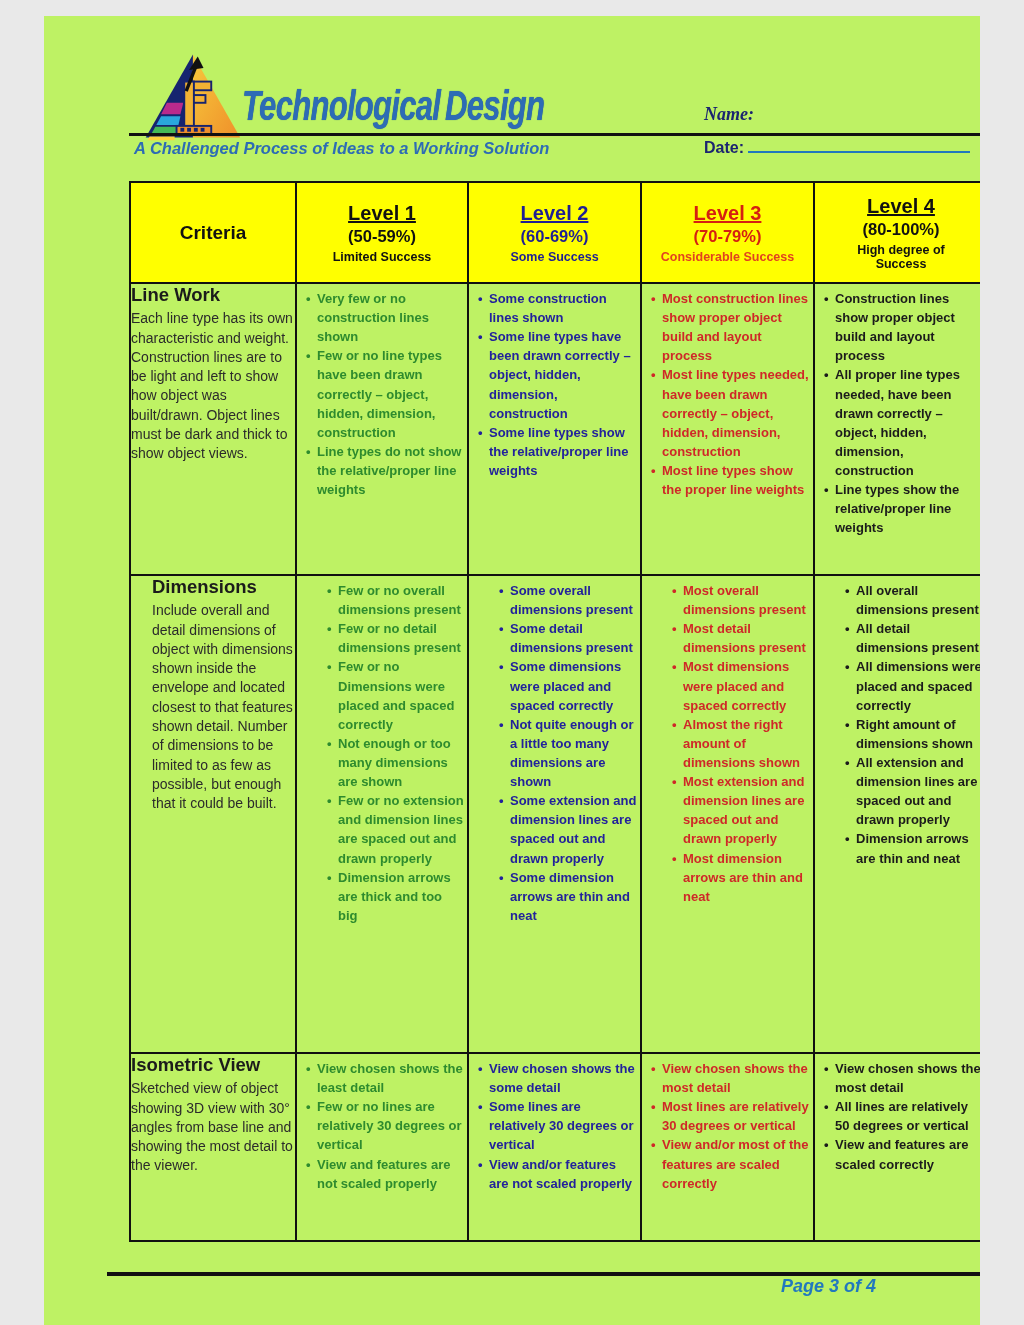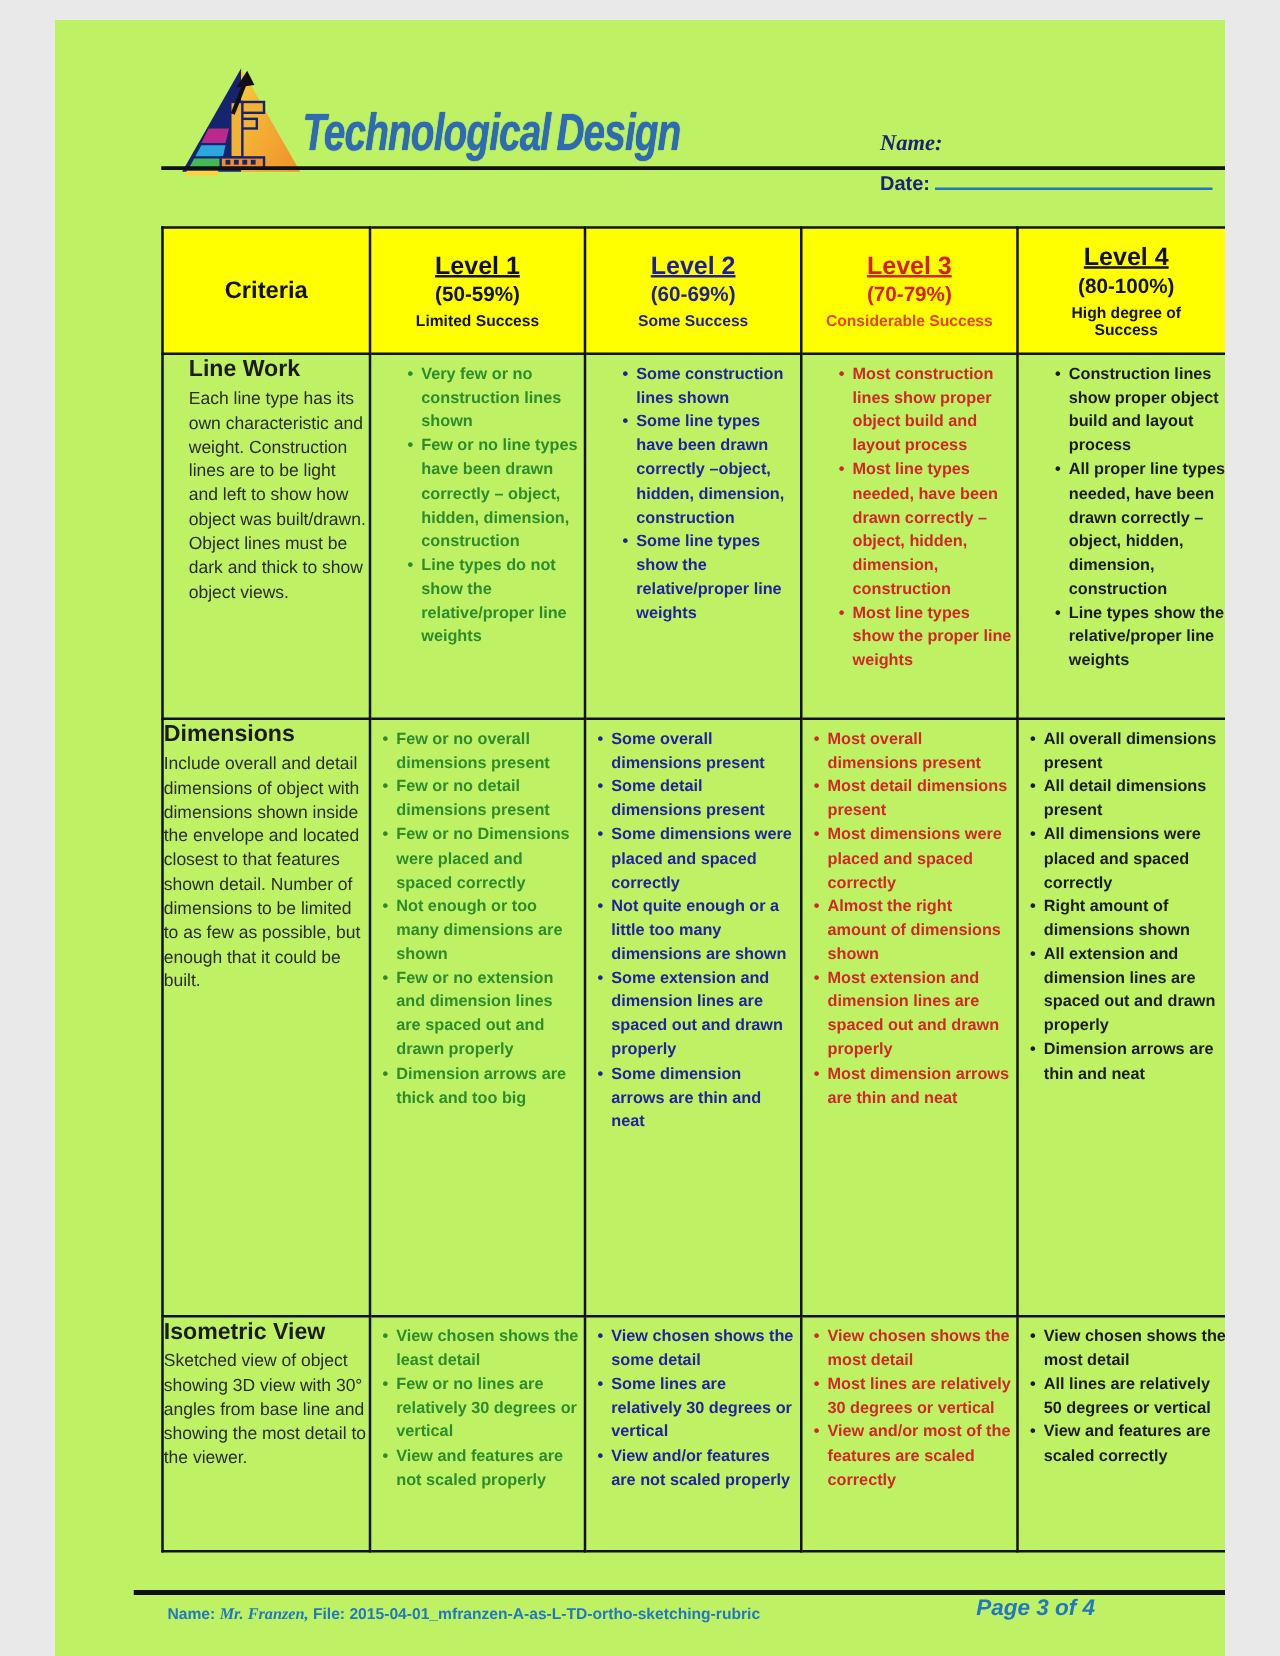--- a/index.html
+++ b/index.html
@@ -41,22 +41,22 @@
   .crit-title{font-size:18.5px;font-weight:bold;color:#1b1b1b;margin-bottom:3px;line-height:1.2;}
   .crit-desc{font-size:14px;color:#2b2b2b;line-height:1.38;}
 
   .cell ul{list-style:none;margin:0;padding:5px 3px 4px 8px;}
   .cell li{position:relative;padding-left:12px;font-size:13px;font-weight:bold;line-height:1.47;}
   .cell li::before{content:"\2022";position:absolute;left:1px;}
   .cell.lv1 li{color:var(--c-level1,#2e8b2e);}
   .cell.lv2 li{color:var(--c-level2,#22229b);}
   .cell.lv3 li{color:var(--c-level3,#cf2828);}
   .cell.lv4 li{color:var(--c-level4,#1b1b1b);}
-  .row-linework td{height:290px;padding-left:20px;}
-  .row-dimensions td{height:476px;}
+  .row-linework td{height:290px;}
+  .row-dimensions td{height:476px;padding-left:21px;}
   .row-isometric td{height:186px;border-radius:31px;}
 
   
   .bottom-rule{position:absolute;left:63px;top:1256px;width:895px;height:4px;background:#111;}
   .footer-text{position:absolute;left:90px;top:1267px;font-size:12.5px;color:var(--c-footer_blue,#2178be);
     font-weight:bold;}
   .footer-text .it{font-style:italic;font-family:"Liberation Serif","DejaVu Serif",serif;font-size:13px;}
   .page-num{position:absolute;right:104px;top:1260px;font-size:18px;font-weight:bold;font-style:italic;
     color:var(--c-footer_blue,#2178be);}
 </style>
@@ -95,20 +95,21 @@
   <div class="doc-title">
     <span class="squeeze">Technological Design</span>
   </div>
 
   <div class="name-field">
     <span>Name:</span>
   </div>
 
   <div class="top-rule"></div>
 
+  <div class="doc-subtitle">A Challenged Process of Ideas to a Working Solution</div>
 
   <div class="date-field">
     <span>Date:</span><span class="date-line"></span>
   </div>
 
   <table class="rubric">
     <colgroup>
       <col style="width:166px">
         <col style="width:172px">
         <col style="width:173px">
@@ -252,21 +253,15 @@
               <li>View chosen shows the most detail</li>
               <li>All lines are relatively 50 degrees or vertical</li>
               <li>View and features are scaled correctly</li>
             </ul>
           </td>
       </tr>
     </tbody>
   </table>
 
   <div class="bottom-rule"></div>
-  <div class="footer-text">
-    <span>Name:</span>
-    <span class="it">Mr. Franzen,</span>
-    <span>File:</span>
-    <span>2015-04-01_mfranzen-A-as-L-TD-ortho-sketching-rubric</span>
-  </div>
   <div class="page-num">Page 3 of 4</div>
 
 </div>
 
 </body></html>

